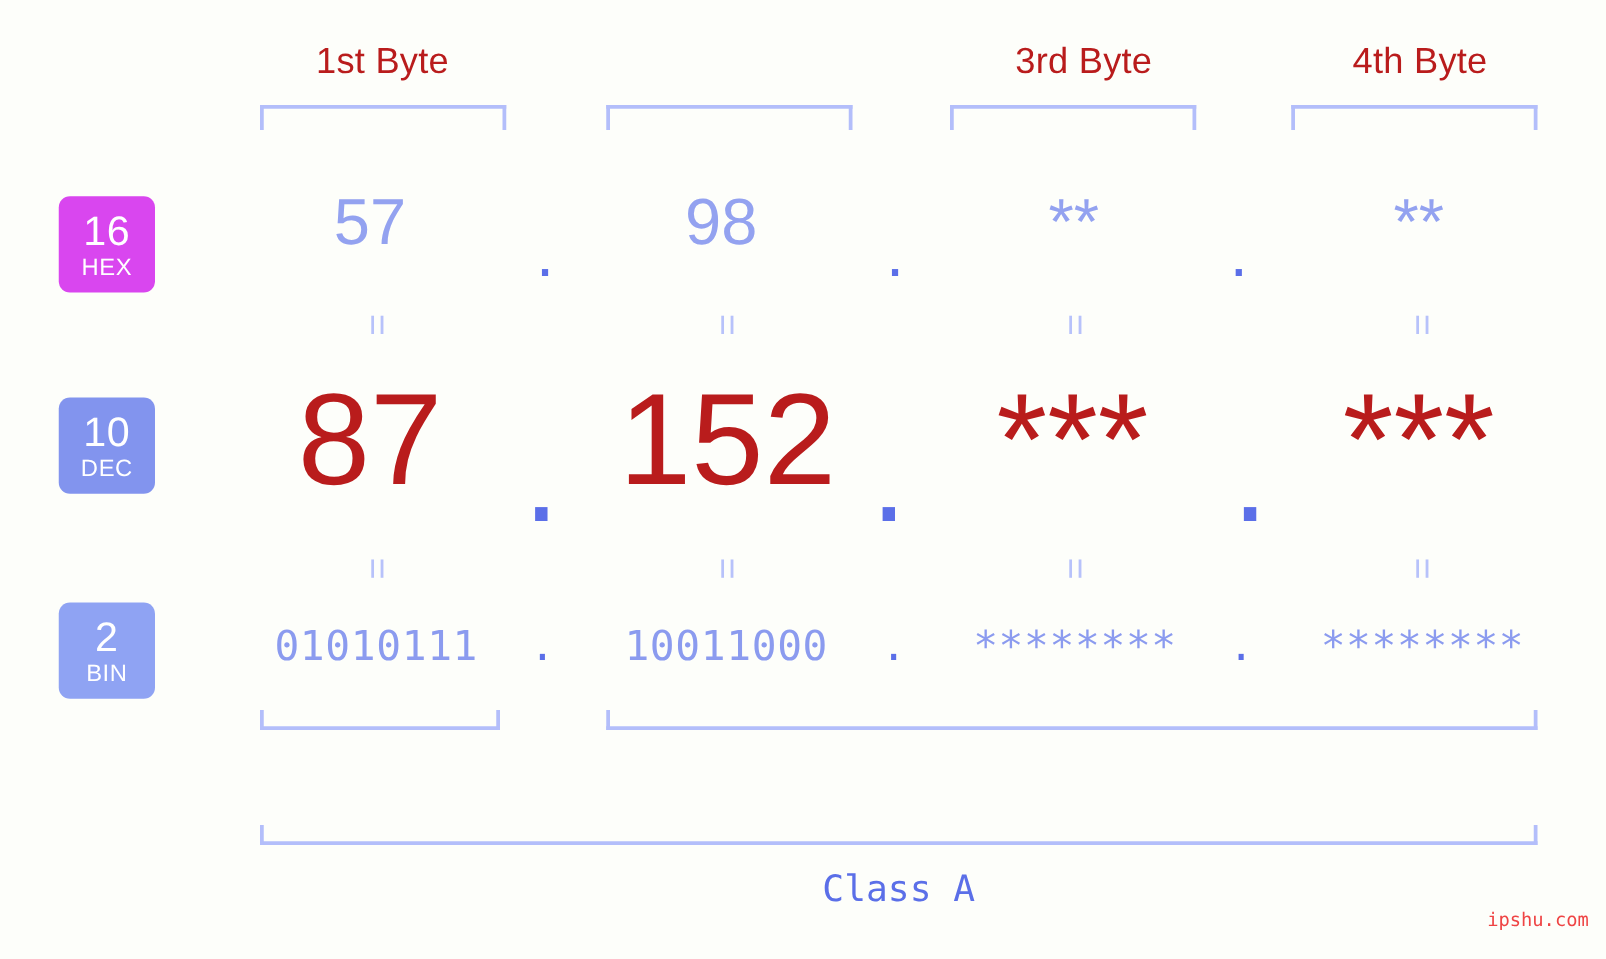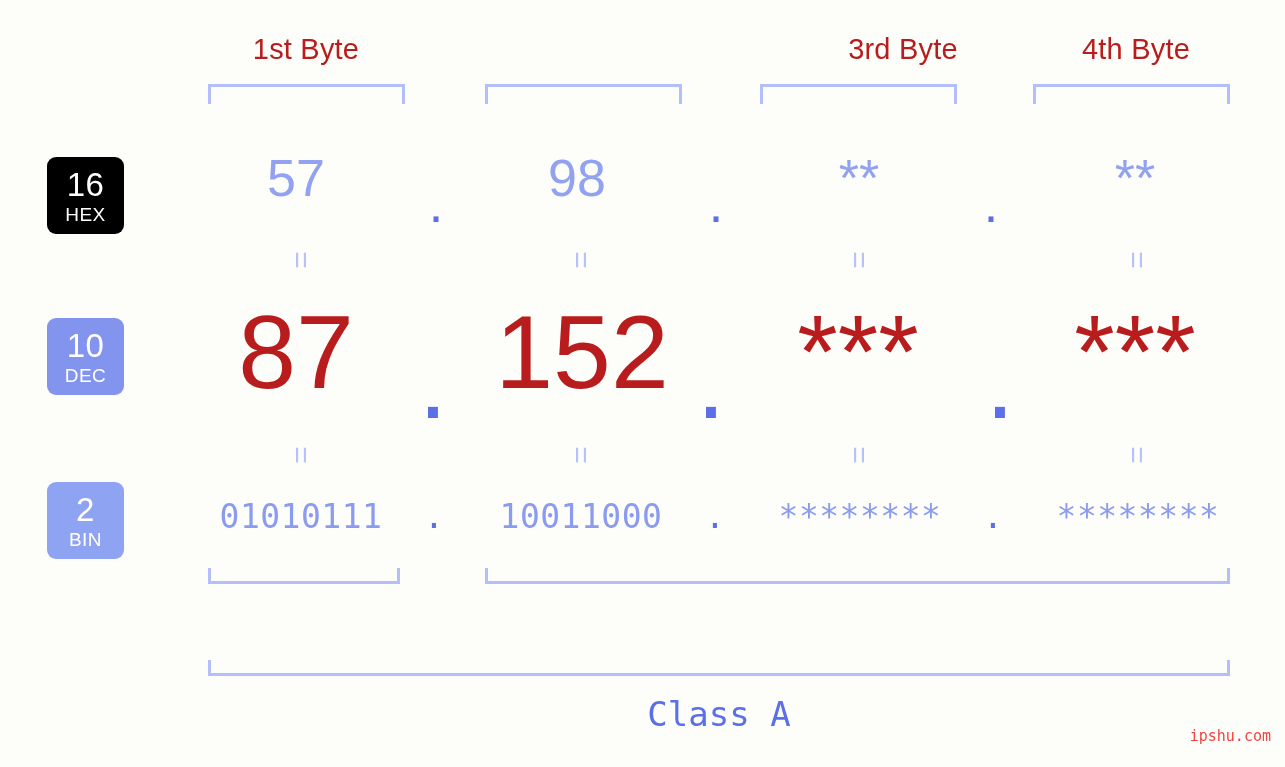--- a/index.html
+++ b/index.html
@@ -66,21 +66,21 @@
     font-size: 33px;
     font-weight: 400;
     letter-spacing: .5px;
   }
   .badge .nm {
     font-size: 19px;
     font-weight: 400;
     margin-top: 4px;
     letter-spacing: .5px;
   }
-  #badge-hex { top: 157px; background: #000000; }
+  #badge-hex { top: 157px; background: #d946ef; }
   #badge-dec { top: 318px; background: #8294ee; }
   #badge-bin { top: 482px; background: #8fa3f3; }
 
   
   .hex-val {
     position: absolute;
     top: 152px;
     width: 260px;
     text-align: center;
     font-family: "Liberation Sans", sans-serif;
@@ -177,21 +177,21 @@
     text-align: center;
     font-family: "DejaVu Sans Mono", monospace;
     font-size: 25px;
     color: #5b6fe8;
     white-space: nowrap;
   }
   .class-label {
     position: absolute;
     text-align: center;
     font-family: "DejaVu Sans Mono", monospace;
-    font-size: 34px;
+    font-size: 29px;
     color: #5b6fe8;
     white-space: nowrap;
   }
 
   .watermark {
     position: absolute;
     right: 14px;
     bottom: 22px;
     font-family: "DejaVu Sans Mono", monospace;
     font-size: 15px;
@@ -202,21 +202,21 @@
 </head>
 <body>
 
 <div class="stage">
 
   <div class="byte-label" style="left:176px;">1st Byte</div>
   <div class="top-bracket" style="left:208px; width:197px;"></div>
 
   <div class="top-bracket" style="left:485px; width:197px;"></div>
 
-  <div class="byte-label" style="left:773px;">3rd Byte</div>
+  <div class="byte-label" style="left:737px;">3rd Byte</div>
   <div class="top-bracket" style="left:760px; width:197px;"></div>
 
   <div class="byte-label" style="left:1006px;">4th Byte</div>
   <div class="top-bracket" style="left:1033px; width:197px;"></div>
 
   <div class="badge" id="badge-hex">
     <span class="num">16</span>
     <span class="nm">HEX</span>
   </div>
 

